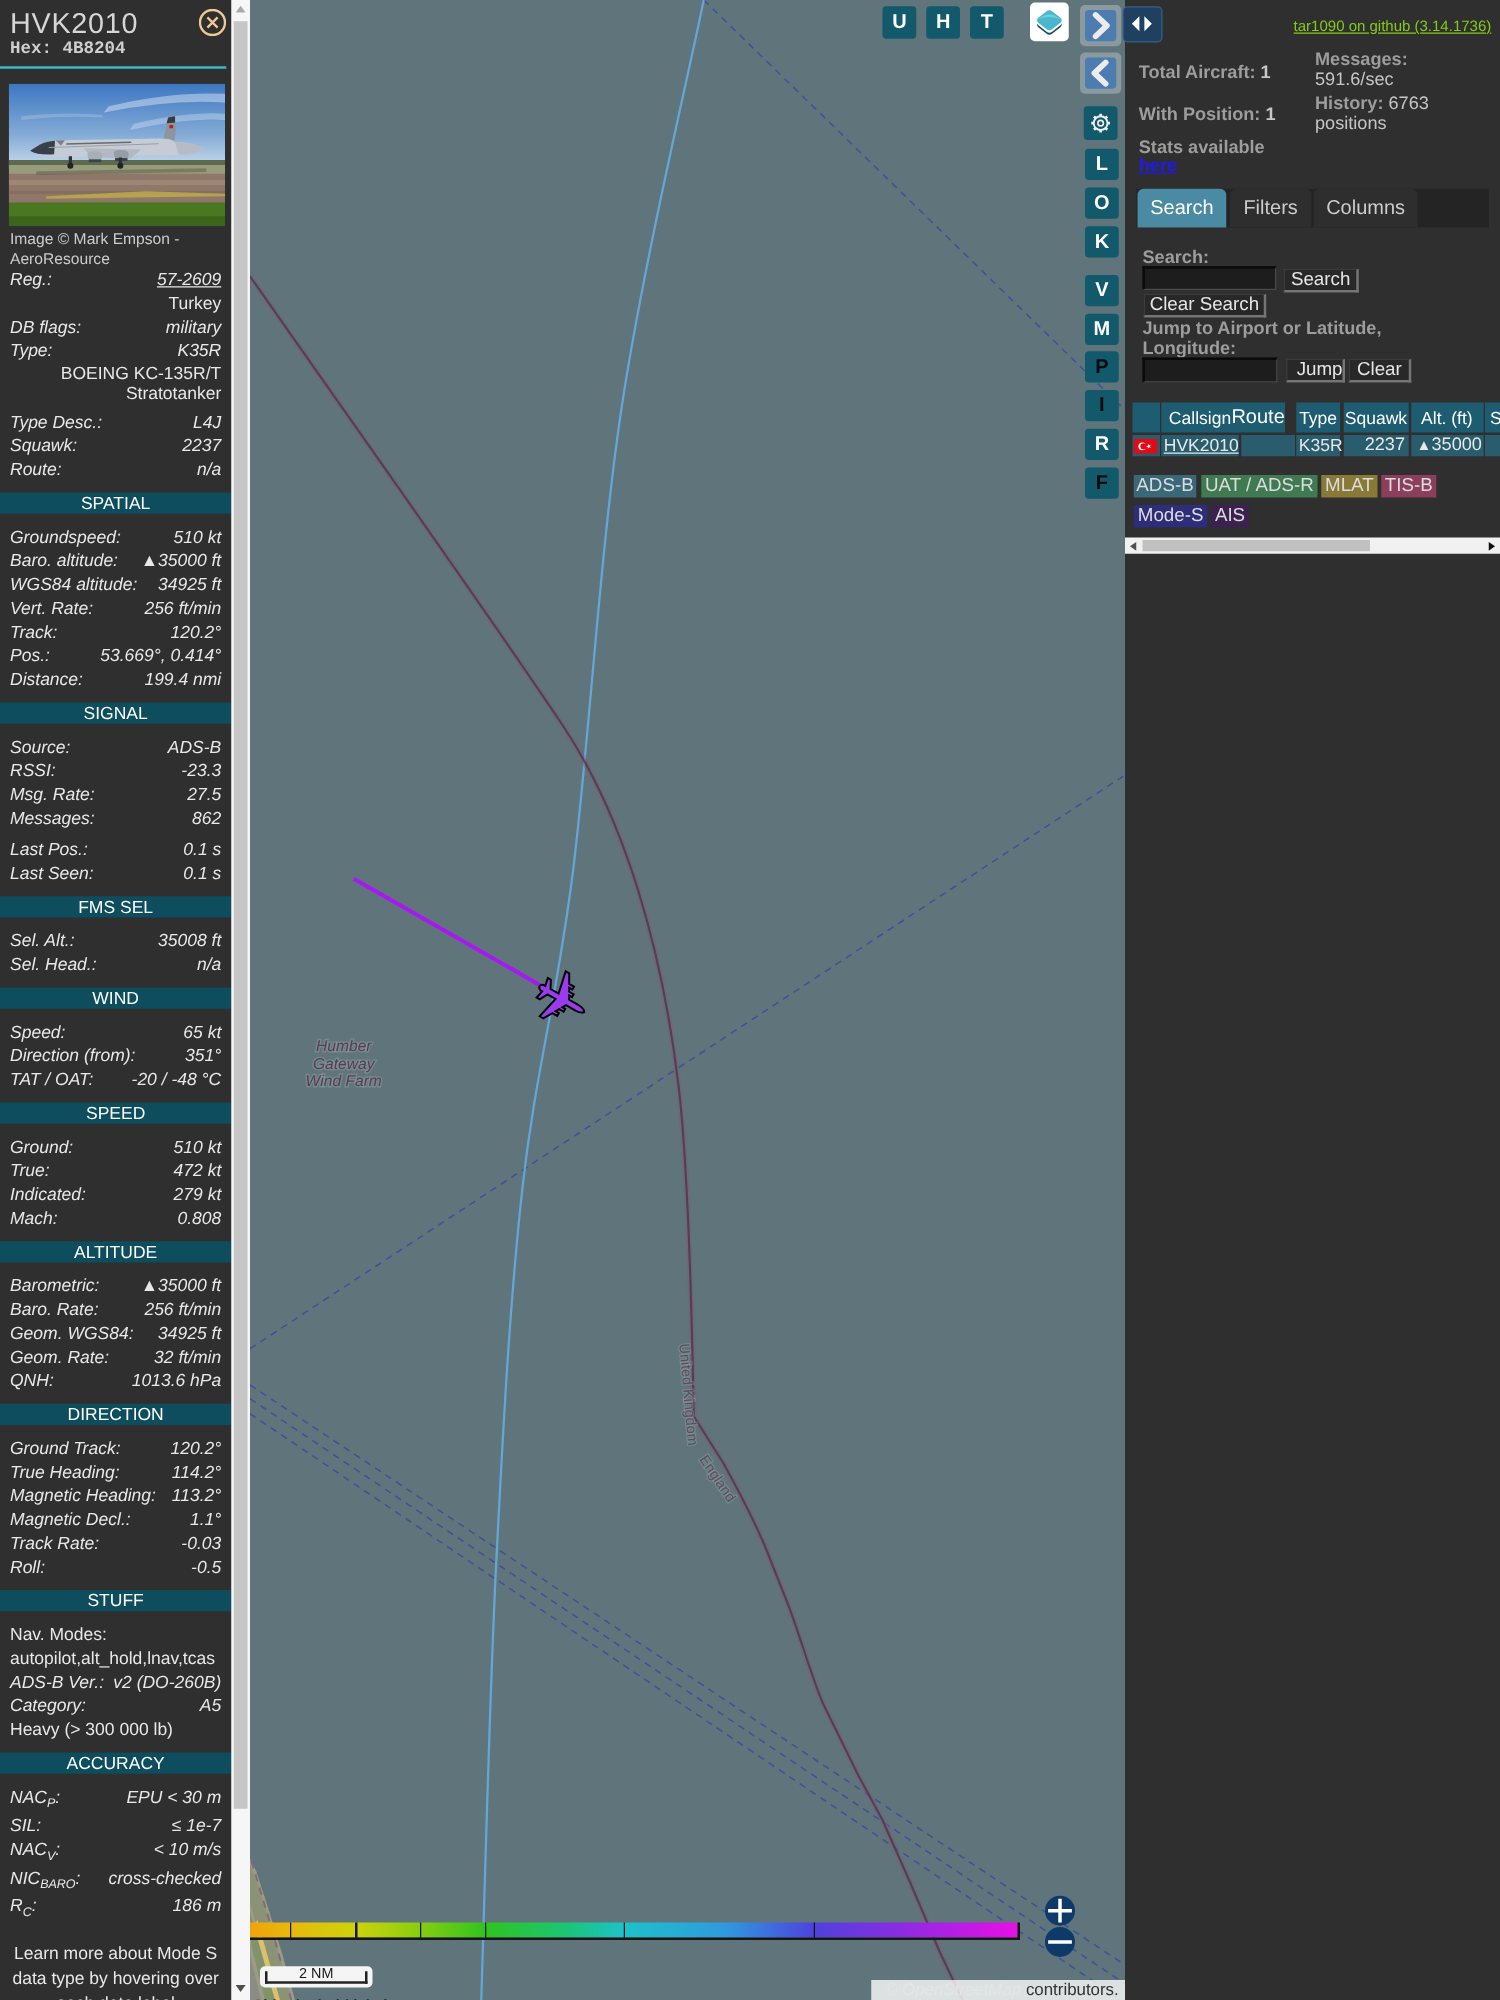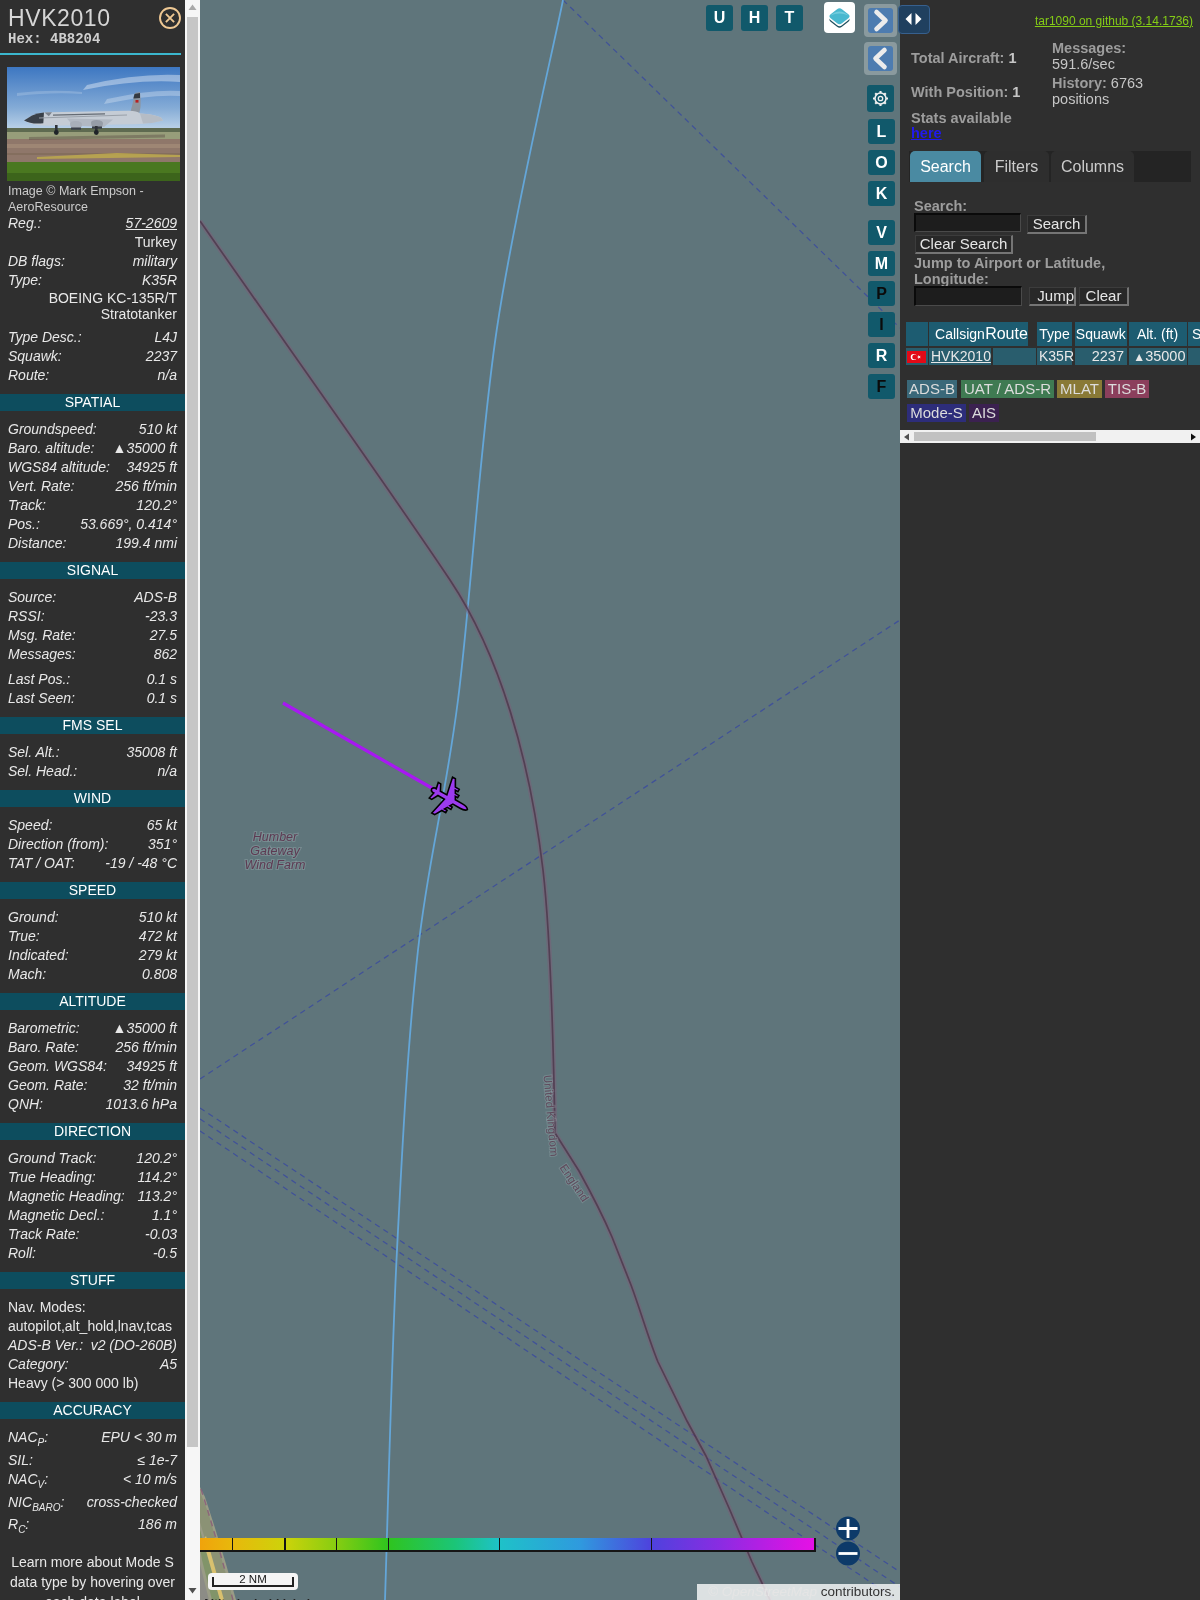--- a/index.html
+++ b/index.html
@@ -188,21 +188,21 @@
     <div class="r">
         <span>Speed:</span>
         <span class="v">65 kt</span>
       </div>
     <div class="r">
         <span>Direction (from):</span>
         <span class="v">351°</span>
       </div>
     <div class="r">
         <span>TAT / OAT:</span>
-        <span class="v">-19 / -48 °C</span>
+        <span class="v">-20 / -48 °C</span>
       </div>
     <div class="h">SPEED</div>
     <div class="r">
         <span>Ground:</span>
         <span class="v">510 kt</span>
       </div>
     <div class="r">
         <span>True:</span>
         <span class="v">472 kt</span>
       </div>

